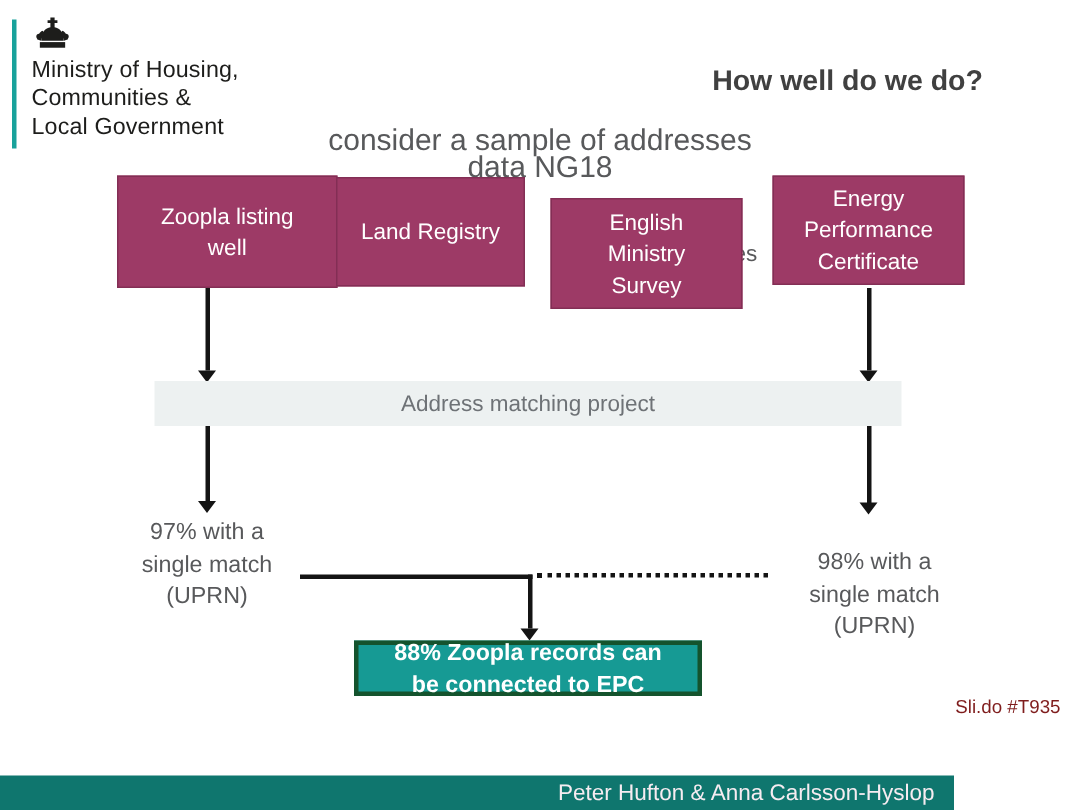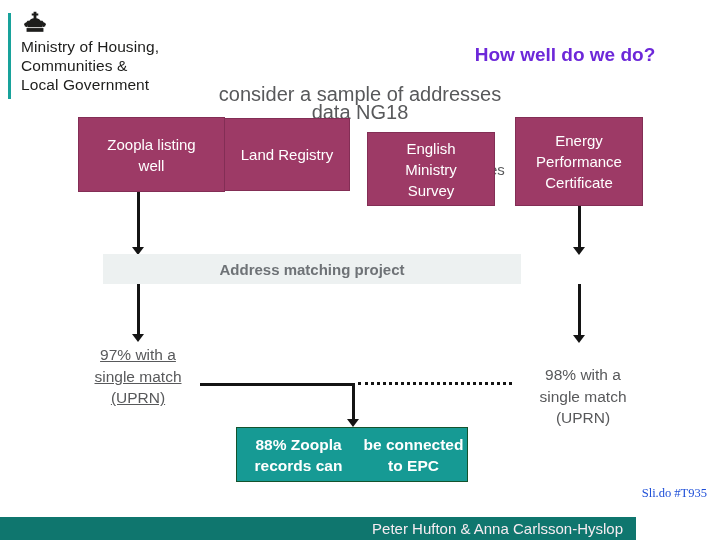--- a/index.html
+++ b/index.html
@@ -8,59 +8,59 @@
   #slide {
     position:relative; width:720px; height:540px; background:#ffffff;
     overflow:hidden;
   }
   
   .accent-line { position:absolute; left:8px; top:13px; width:3px; height:86px; background:#18a29b; }
   .crown { position:absolute; left:20px; top:8px; }
   .org-text { position:absolute; left:21px; top:37px; font-size:15.5px; line-height:19px; font-weight:500; color:#1d1d1b; letter-spacing:0.1px; }
   
   .title { position:absolute; left:420px; top:44px; width:290px; text-align:center;
-           font-size:19px; font-weight:bold; color:#6d28d9; }
+           font-size:19px; font-weight:bold; color:#404040; }
   
   .caption { position:absolute; left:180px; top:86px; width:360px; text-align:center;
              font-size:20px; line-height:17.5px; color:#58595b; z-index:1; }
   .frag { position:absolute; font-size:15px; color:#58595b; z-index:1; }
   .frag-left { left:206px; top:157px; }
   .frag-right { left:489px; top:161px; }
   
   .src-box { position:absolute; background:#9d3a66; border:1px solid #832e55; color:#ffffff;
              display:flex; flex-direction:column; align-items:center; justify-content:center;
              font-size:15px; line-height:21px; text-align:center; z-index:2; }
   .box-zoopla { left:78px;  top:117px; width:147px; height:75px; }
   .box-landreg { left:224px; top:118px; width:126px; height:73px; }
   .box-ehs { left:367px; top:120px; width:128px; height:74px;margin-top:12px; }
-  .box-epc { left:515px; top:117px; width:128px; height:89px; }
+  .box-epc { left:515px; top:117px; width:128px; height:73px; }
   
   .vline { position:absolute; width:3px; background:#141414; }
   .hline { position:absolute; height:3px; background:#141414; }
   .head-down { position:absolute; width:0; height:0;
                border-left:6px solid transparent; border-right:6px solid transparent;
                border-top:8px solid #141414; }
   .dotted { position:absolute; left:358px; top:382px; width:154px; border-top:3px dotted #141414; }
   
-  .match-bar { position:absolute; left:103px; top:254px; width:418px; height:30px;
+  .match-bar { position:absolute; left:103px; top:254px; width:498px; height:30px;
                background:#edf1f1; color:#6e7276; font-size:15px;
-               display:flex; align-items:center; justify-content:center;font-weight:bold; }
+               display:flex; align-items:center; justify-content:center; }
   
   .result { position:absolute; width:150px; text-align:center; font-size:15.5px;
             line-height:21.5px; color:#58595b; }
-  .result-left { left:63px; top:344px;text-decoration:underline; }
+  .result-left { left:63px; top:344px; }
   .result-right { left:508px; top:364px; }
   
-  .epc-result { position:absolute; left:236px; top:427px; width:232px; height:55px;
-                background:#169a94; border:1px solid #14532d; color:#ffffff;
+  .epc-result { position:absolute; left:236px; top:427px; width:232px; height:37px;
+                background:#169a94; border:3px solid #14532d; color:#ffffff;
                 font-size:15.5px; font-weight:600; line-height:21px;
-                display:flex; flex-direction:row; align-items:center; justify-content:center;
+                display:flex; flex-direction:column; align-items:center; justify-content:center;
                 text-align:center; }
   
-  .slido { position:absolute; right:13px; top:486px; font-size:12.5px; color:#1d4ed8;font-family:Liberation Serif, serif; }
+  .slido { position:absolute; right:13px; top:464px; font-size:12.5px; color:#7f1d1d; }
   .footer-bar { position:absolute; left:0; top:517px; width:636px; height:23px;
                 background:#0f766e; color:#f6ecf1; font-size:15px;
                 display:flex; align-items:center; justify-content:flex-end;
                 padding-right:13px; }
 </style>
 </head>
 <body>
 
 <div id="slide">
 

